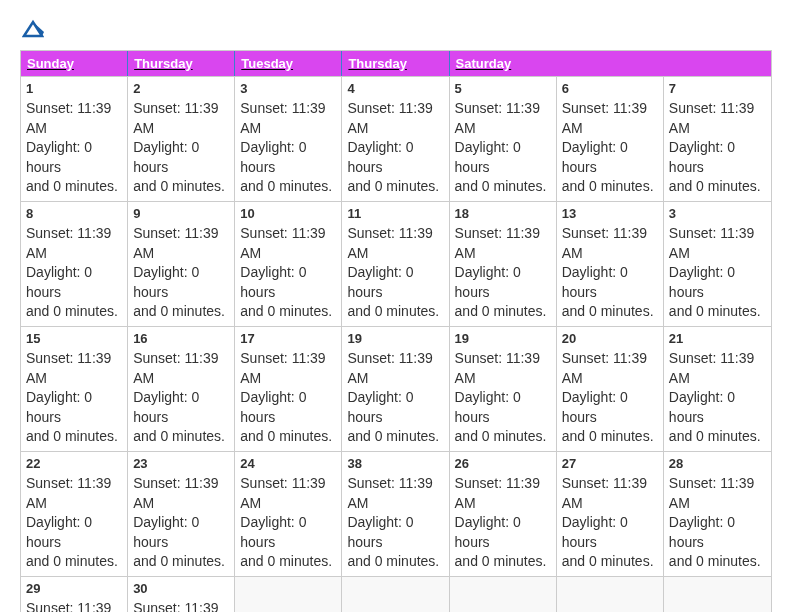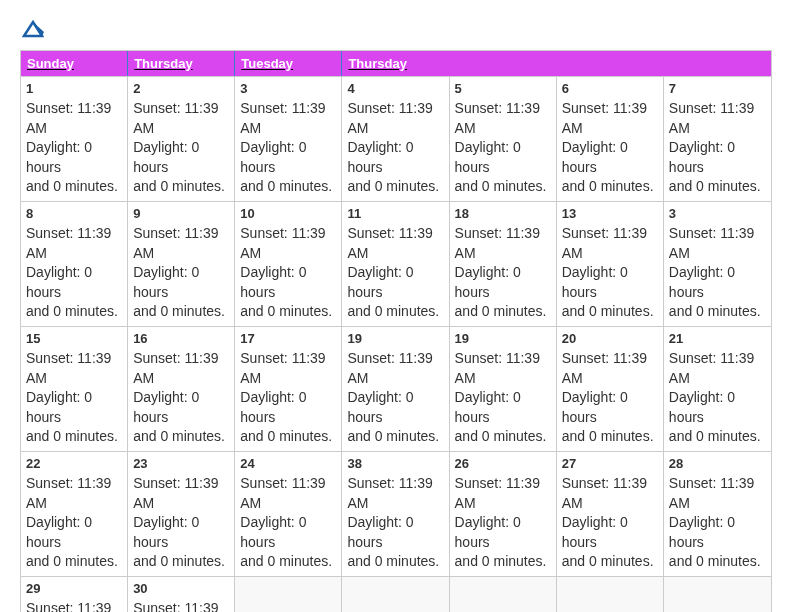--- a/index.html
+++ b/index.html
@@ -131,20 +131,21 @@
       <div class="location-title"></div>
     </div>
   </div>
 
   <div class="calendar">
     <div class="cal-header-row">
       <div class="cal-header-cell">Sunday</div>
       <div class="cal-header-cell">Thursday</div>
       <div class="cal-header-cell">Tuesday</div>
       <div class="cal-header-cell">Thursday</div>
+      <div class="cal-header-cell">Saturday</div>
     </div>
     <div class="cal-body" id="cal-body">
     <div class="cal-row">
           <div class="cal-cell">
             <div class="day-number">1</div>
             <div class="day-info">Sunset: 11:39 AM<br>Daylight: 0 hours<br>and 0 minutes.</div>
           </div>
           <div class="cal-cell">
             <div class="day-number">2</div>
             <div class="day-info">Sunset: 11:39 AM<br>Daylight: 0 hours<br>and 0 minutes.</div>

